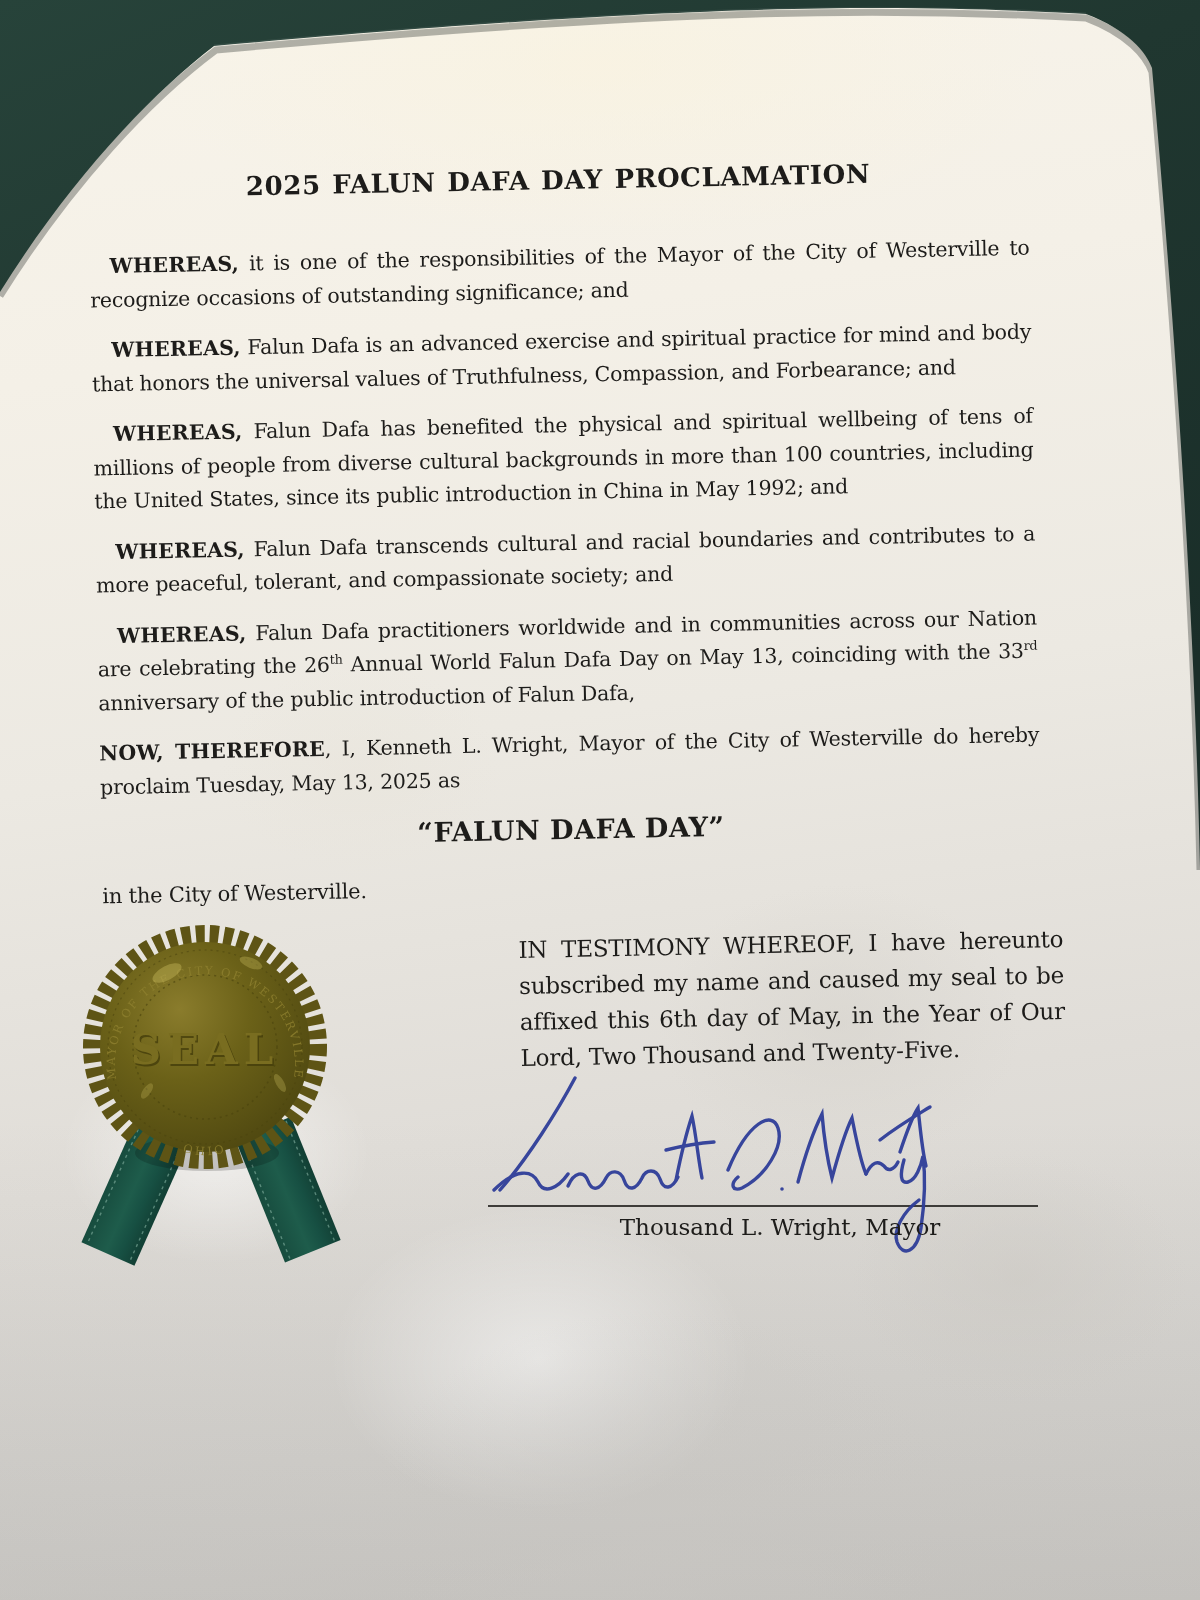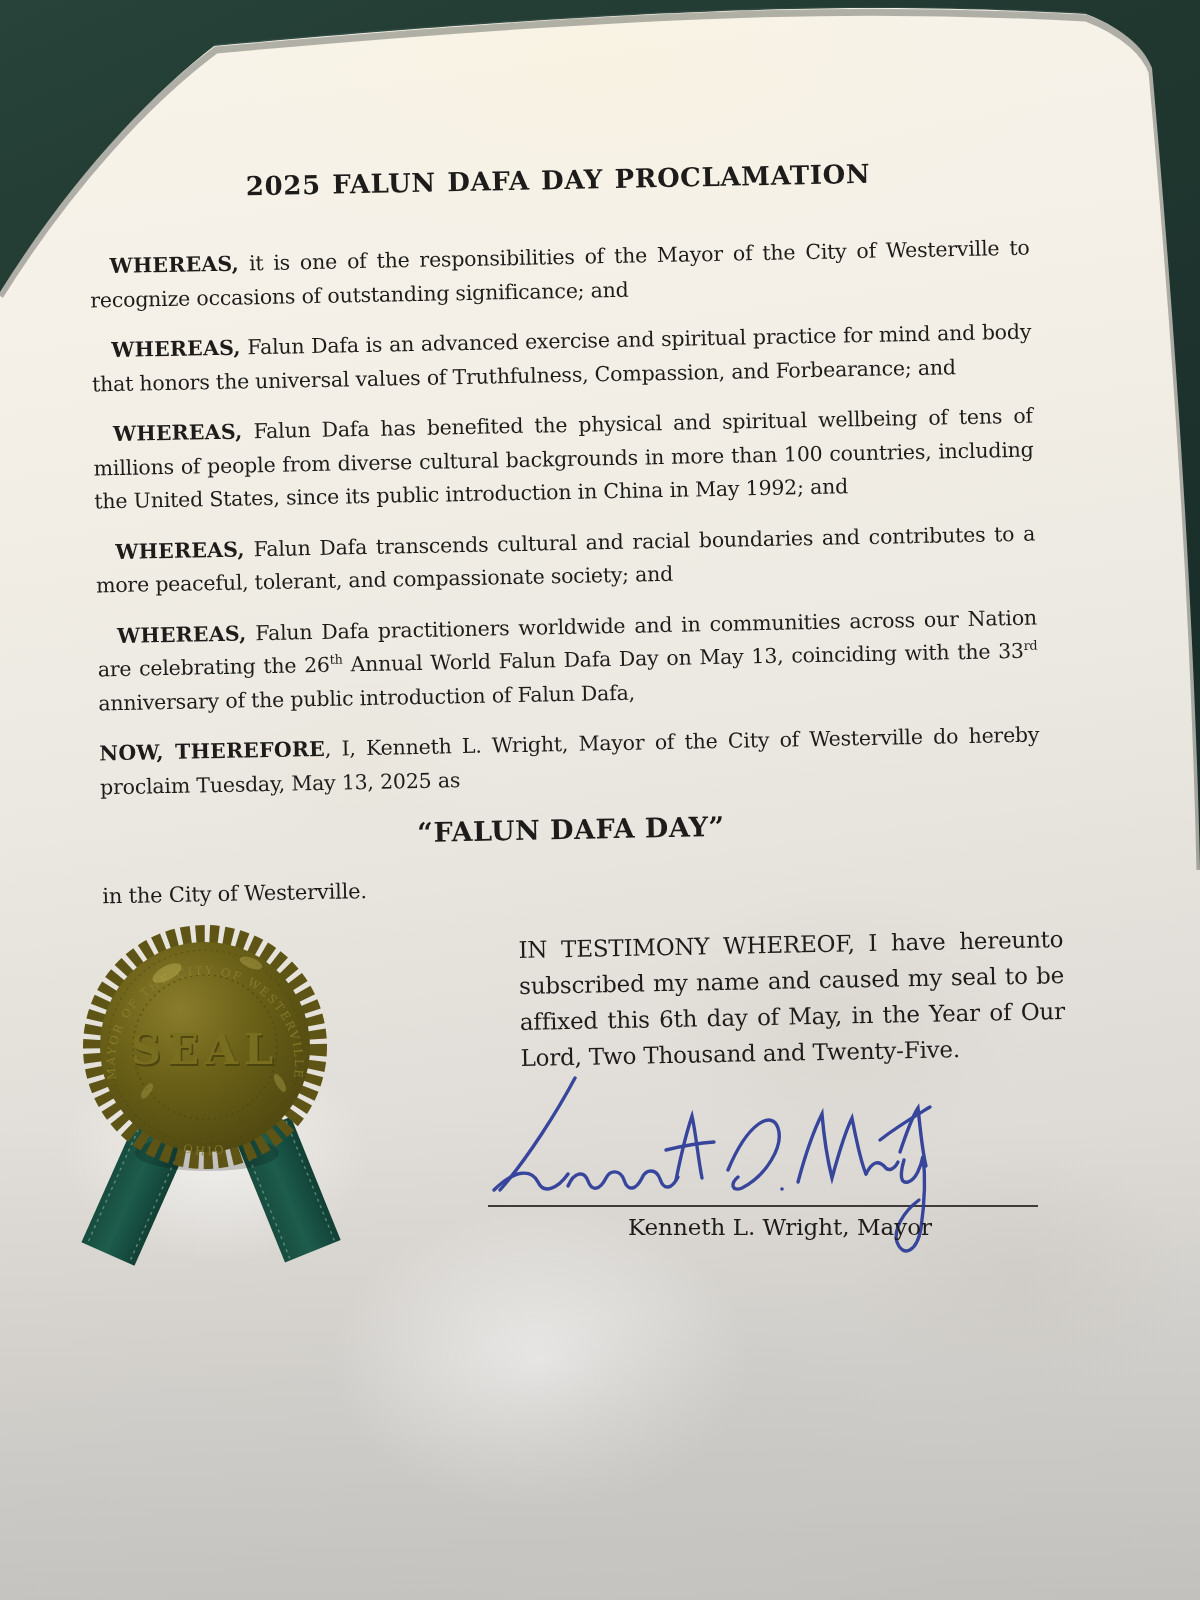--- a/index.html
+++ b/index.html
@@ -132,21 +132,21 @@
         <path d="M 186,88 C 202,84 218,81 234,80"></path>
         <path d="M 248,108 C 268,60 292,48 298,66 C 304,84 286,114 262,126 C 252,130 250,122 258,115"></path>
         <path d="M 318,120 C 326,90 336,64 342,52 C 344,76 348,100 352,116 C 358,94 366,68 372,56 C 376,76 380,98 386,112"></path>
         <path d="M 386,112 C 392,100 398,98 404,104 C 408,110 414,108 418,100"></path>
         <path d="M 424,98 C 420,112 420,122 428,120 C 436,118 441,104 443,94 C 445,110 445,138 441,166 C 437,190 423,196 417,180 C 413,168 423,150 439,138"></path>
         <path d="M 420,90 C 428,66 434,52 438,46 C 440,64 442,88 446,104"></path>
         <path d="M 400,78 C 418,64 432,56 450,45"></path>
         <circle cx="302" cy="127" r="1.8" fill="#2f3e99" stroke="none"></circle>
       </g>
     </svg>
-    <div class="sig-name">Kenneth L. Wright, Mayor</div>
+    <div class="sig-name">Thousand L. Wright, Mayor</div>
   </div>
 
   <svg class="folder-svg" width="1200" height="1600" viewBox="0 0 1200 1600">
     <defs>
       <linearGradient id="foldGrad" x1="0" y1="0" x2="0.6" y2="1">
         <stop offset="0%" stop-color="#27433a"></stop>
         <stop offset="45%" stop-color="#203730"></stop>
         <stop offset="100%" stop-color="#1a2e29"></stop>
       </linearGradient>
     </defs>

